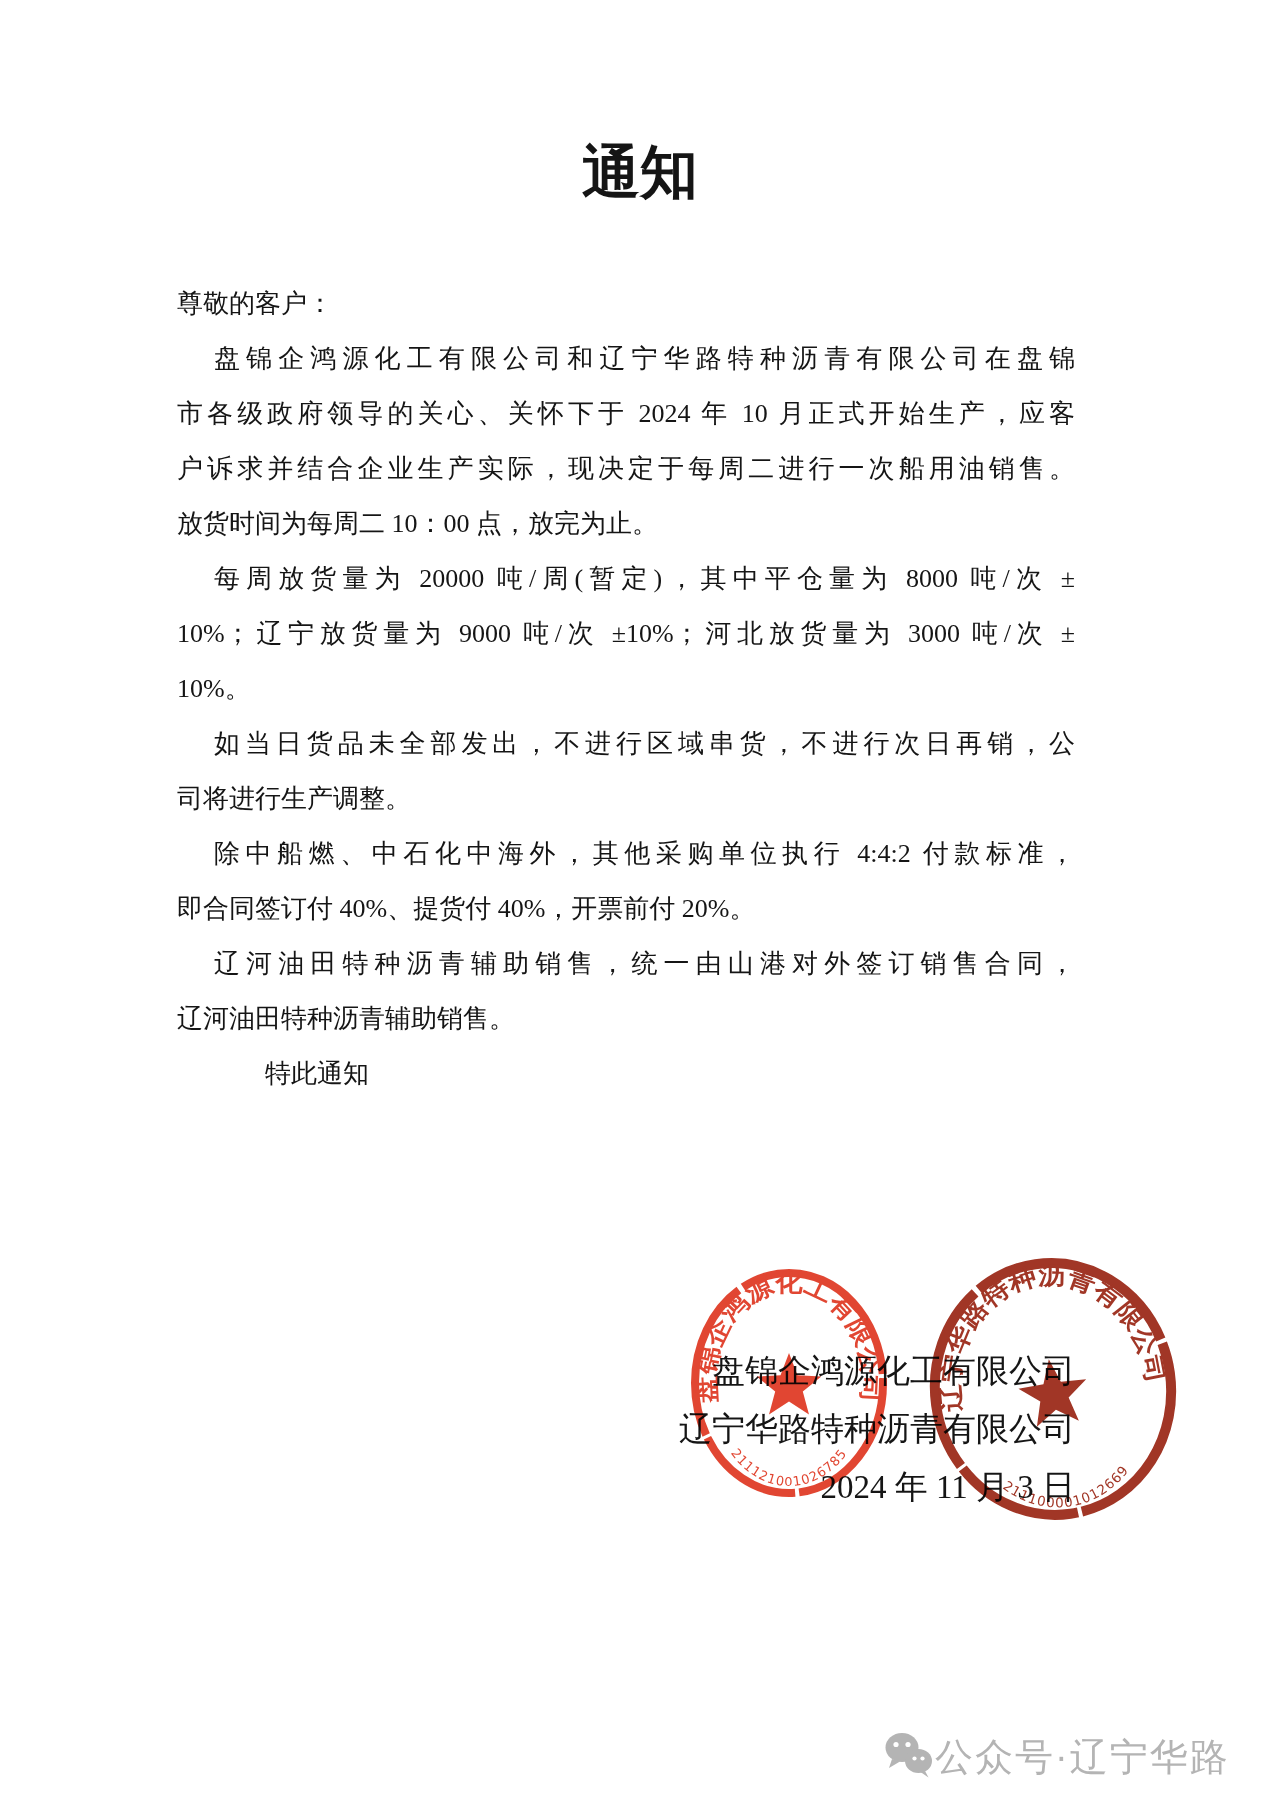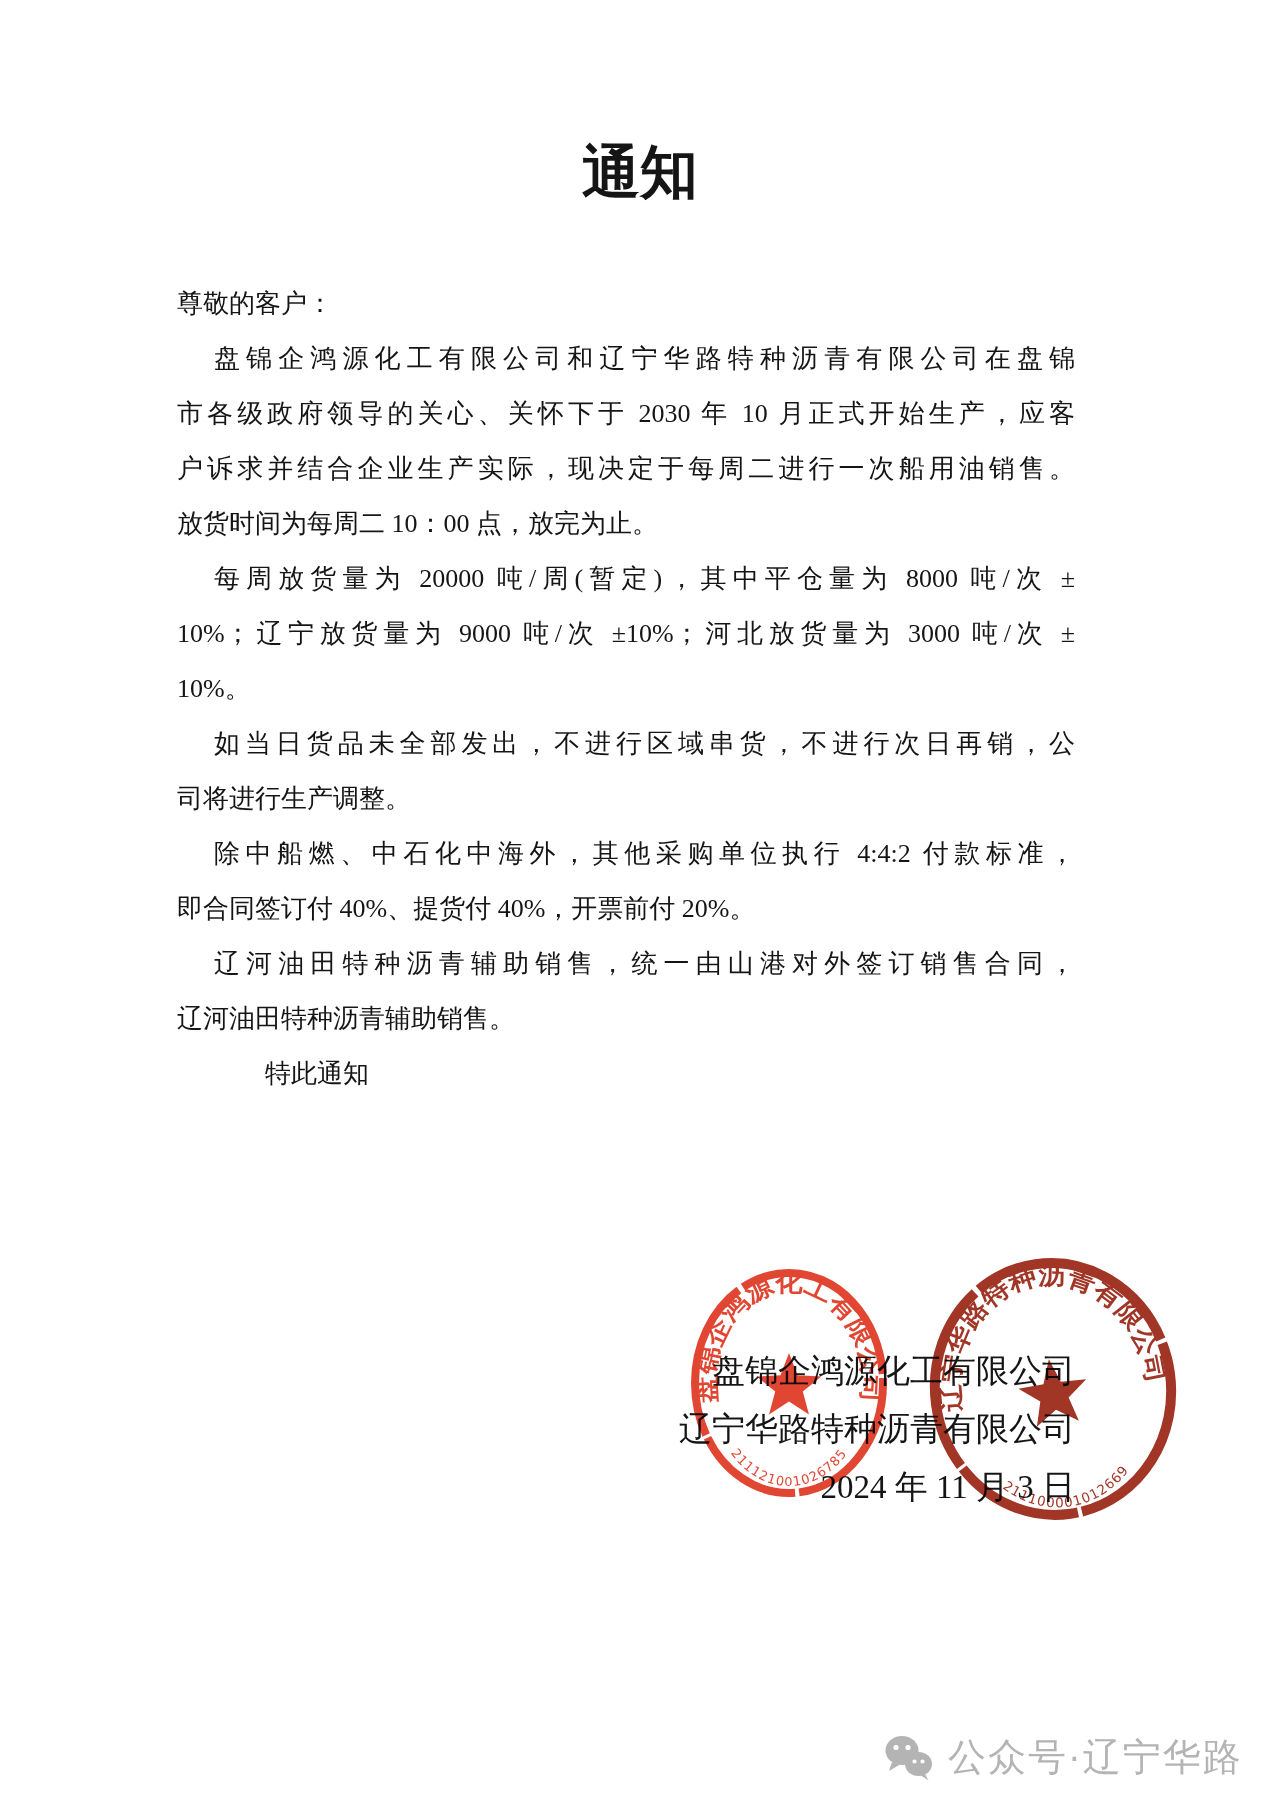--- a/index.html
+++ b/index.html
@@ -49,41 +49,41 @@
     position: absolute;
     mix-blend-mode: multiply;
   }
   .seal-left  { left: 688px; top: 1266px; width: 202px; height: 234px; color:#df3822; opacity:.93; }
   .seal-right { left: 926px; top: 1254px; width: 254px; height: 270px; color:#9c2b1a; opacity:.95; transform: rotate(-8deg); }
   .footer {
     position: absolute;
     left: 884px;
     top: 1732px;
     display: flex;
-    align-items: center;
-    gap: 14px;
+    align-items: flex-start;
+    gap: 1px;
     font-family: "Liberation Sans", "DejaVu Sans", sans-serif;
   }
   .footer-label {
     font-size: 38px;
     letter-spacing: 2px;
   }
 </style>
 </head>
 <body>
 
 <div class="page">
 
   <div class="doc-title">通知</div>
 
   <div class="body-text">
     <div class="doc-line">尊敬的客户：</div>
     <div id="para-lines">
         <div class="doc-line justify first">盘锦企鸿源化工有限公司和辽宁华路特种沥青有限公司在盘锦</div>
-        <div class="doc-line justify">市各级政府领导的关心、关怀下于 2030 年 10 月正式开始生产，应客</div>
+        <div class="doc-line justify">市各级政府领导的关心、关怀下于 2024 年 10 月正式开始生产，应客</div>
         <div class="doc-line justify">户诉求并结合企业生产实际，现决定于每周二进行一次船用油销售。</div>
         <div class="doc-line">放货时间为每周二 10：00 点，放完为止。</div>
         <div class="doc-line justify first">每周放货量为 20000 吨/周(暂定)，其中平仓量为 8000 吨/次 ±</div>
         <div class="doc-line justify">10%；辽宁放货量为 9000 吨/次 ±10%；河北放货量为 3000 吨/次 ±</div>
         <div class="doc-line">10%。</div>
         <div class="doc-line justify first">如当日货品未全部发出，不进行区域串货，不进行次日再销，公</div>
         <div class="doc-line">司将进行生产调整。</div>
         <div class="doc-line justify first">除中船燃、中石化中海外，其他采购单位执行 4:4:2 付款标准，</div>
         <div class="doc-line">即合同签订付 40%、提货付 40%，开票前付 20%。</div>
         <div class="doc-line justify first">辽河油田特种沥青辅助销售，统一由山港对外签订销售合同，</div>

